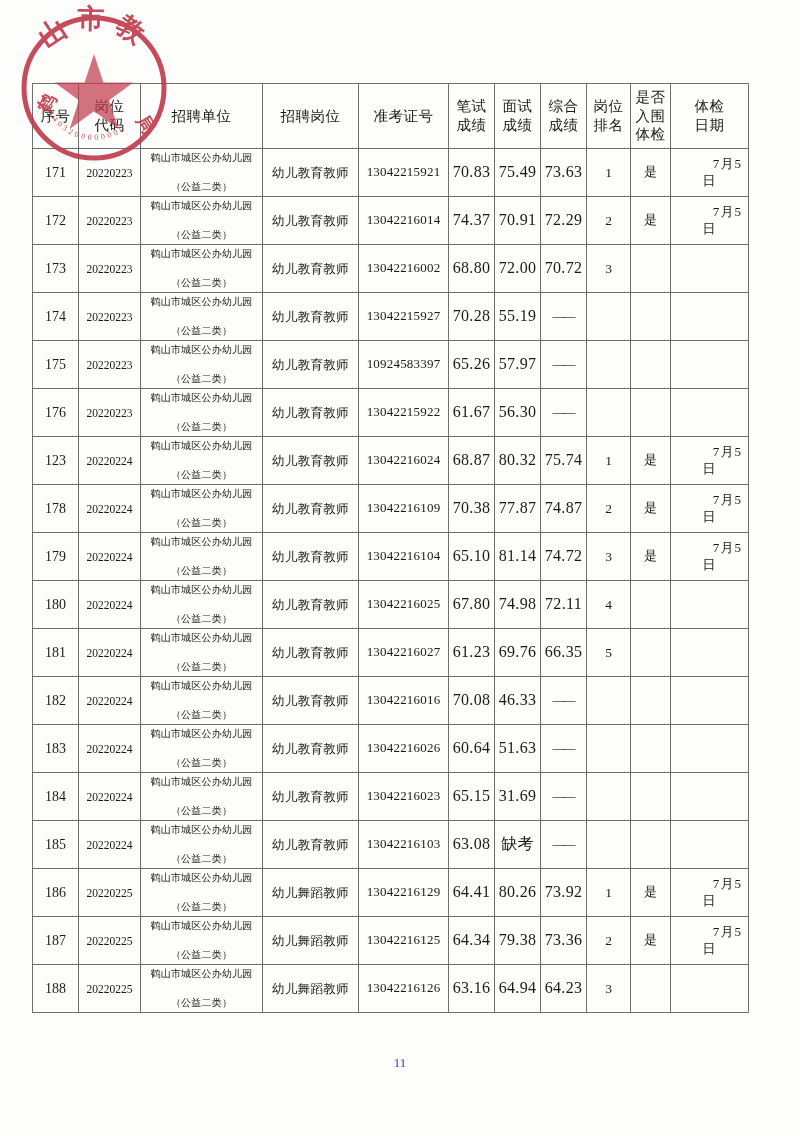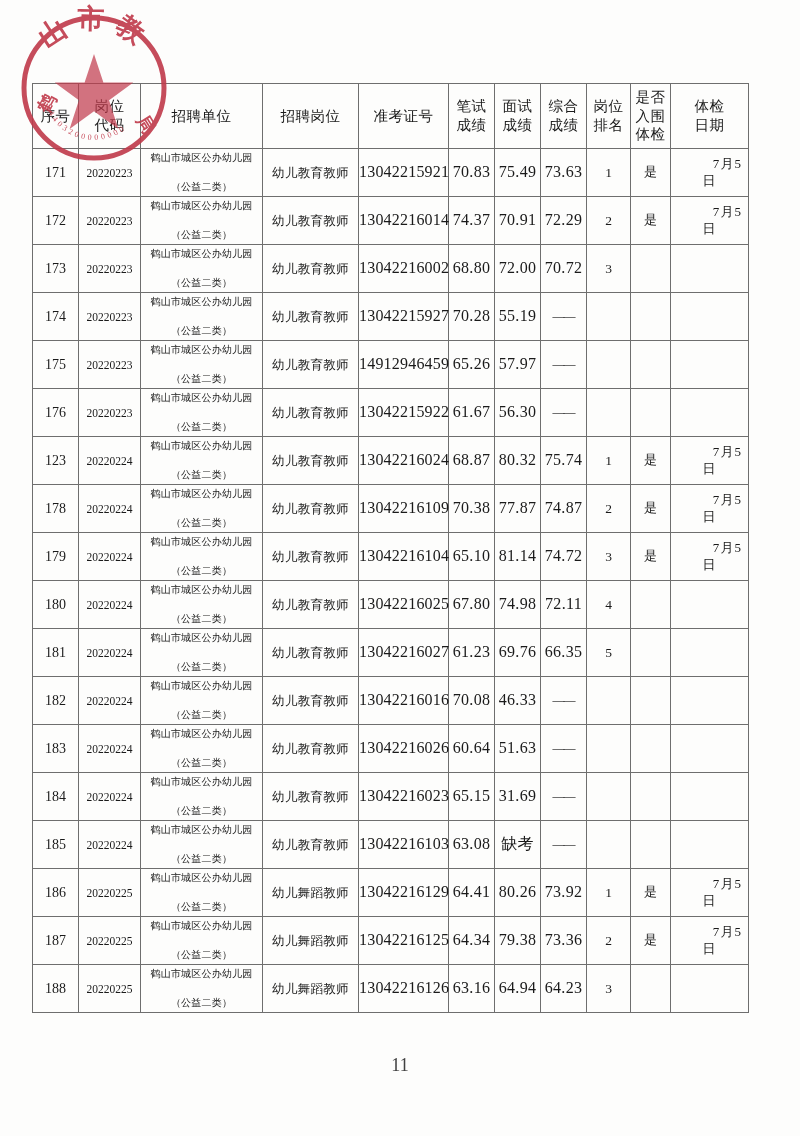--- a/index.html
+++ b/index.html
@@ -81,36 +81,36 @@
   .c-rank   { width: 44px; }
   .c-in     { width: 40px; }
   .c-date   { width: 78px; }
 
   
   .seq      { font-size: 14px; }
   .code     { font-size: 11.5px; letter-spacing: 0px; }
   .unit-l1, .unit-l2 { display: block; font-size: 10px; letter-spacing: 0.2px; }
   .unit-l2  { margin-top: 16px; }
   .post     { font-size: 12.5px; letter-spacing: 0.3px; margin-top: 9px; }
-  .ticket   { font-size: 16px; letter-spacing: 0.2px; }
+  .ticket   { font-size: 13px; letter-spacing: 0.2px; }
   .score    { font-size: 16px; letter-spacing: 0.3px; }
   .rank     { font-size: 13.5px; }
   .inbox    { font-size: 13px; }
   .date     { font-size: 13px; letter-spacing: 1.2px; margin-left: 36px; }
   .dash     { font-size: 12px; letter-spacing: -1px; }
 
   
   .page-number {
     position: absolute;
     left: 0;
     right: 0;
     top: 1055px;
     text-align: center;
-    font-size: 18px;
-    color: #404040;
+    font-size: 13px;
+    color: #1d4ed8;
   }
 </style>
 </head>
 <body>
 
 <div class="page">
 
   <svg class="seal" viewBox="0 0 172 172" xmlns="http://www.w3.org/2000/svg">
     <defs>
       <path id="sealArc" d="M 26,86 A 60,60 0 0 1 146,86"></path>
@@ -255,21 +255,21 @@
             <td><span class="date"></span></td>
           </tr>
           <tr>
             <td><span class="seq">175</span></td>
             <td><span class="code">20220223</span></td>
             <td>
               <span class="unit-l1">鹤山市城区公办幼儿园</span>
               <span class="unit-l2">（公益二类）</span>
             </td>
             <td><span class="post">幼儿教育教师</span></td>
-            <td><span class="ticket">14912946459</span></td>
+            <td><span class="ticket">10924583397</span></td>
             <td><span class="score">65.26</span></td>
             <td><span class="score">57.97</span></td>
             <td><span class="score dash">——</span></td>
             <td><span class="rank"></span></td>
             <td><span class="inbox"></span></td>
             <td><span class="date"></span></td>
           </tr>
           <tr>
             <td><span class="seq">176</span></td>
             <td><span class="code">20220223</span></td>

